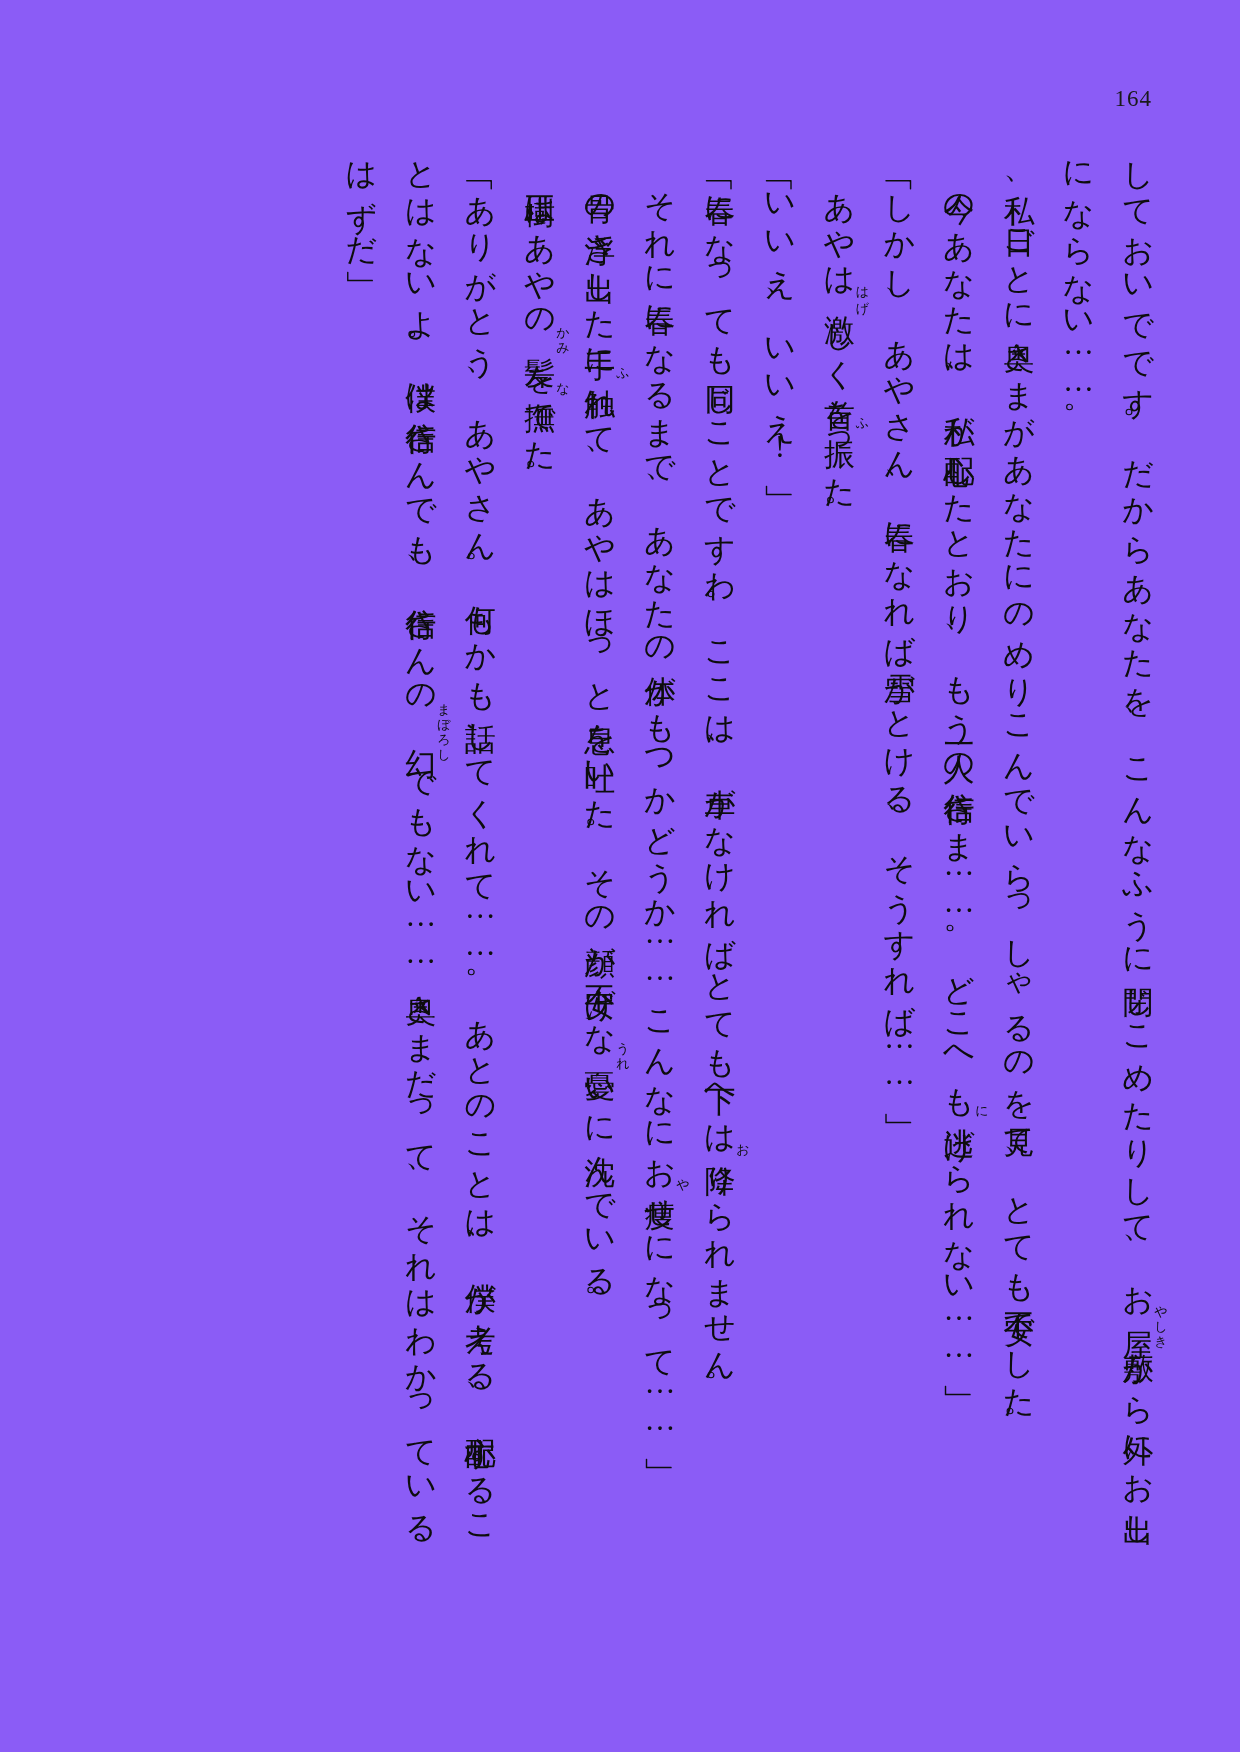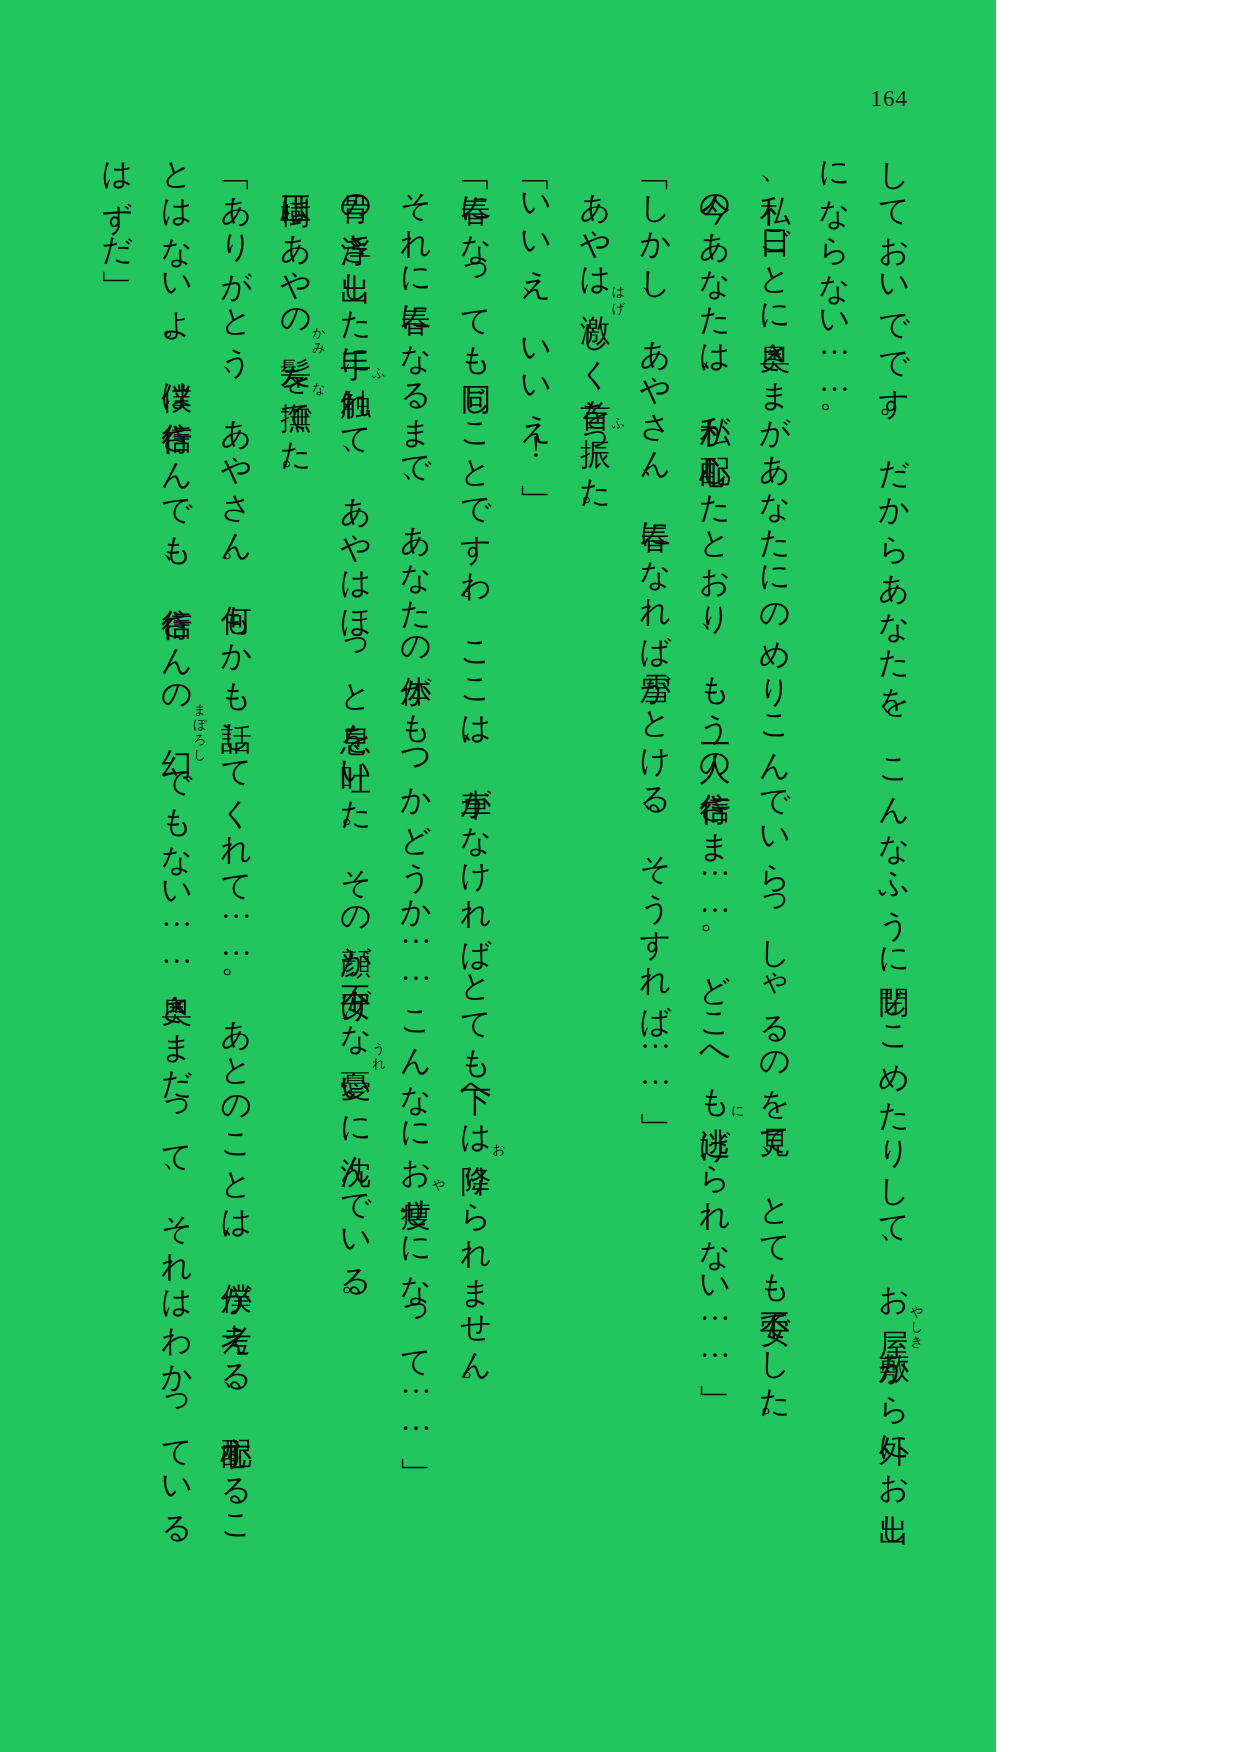--- a/index.html
+++ b/index.html
@@ -2,23 +2,23 @@
 <html><head>
 <meta charset="utf-8">
 <style>
   html, body {
     margin: 0;
     padding: 0;
     background: #ffffff;
   }
   .page {
     position: relative;
-    width: 996px;
+    width: 1240px;
     height: 1752px;
-    background: #22c55e;
+    background: #8b5cf6;
     overflow: hidden;
     font-family: "Liberation Serif", "DejaVu Serif", serif;
     color: #111111;
     text-decoration: underline;
   }
   .page-number {
     position: absolute;
     top: 86px;
     right: 88px;
     font-size: 23px;

